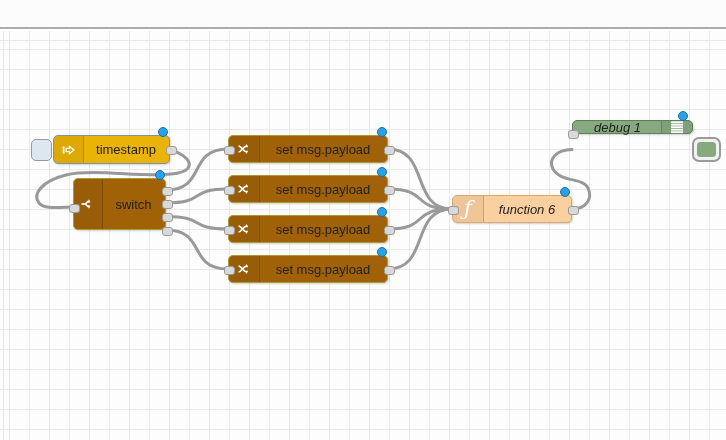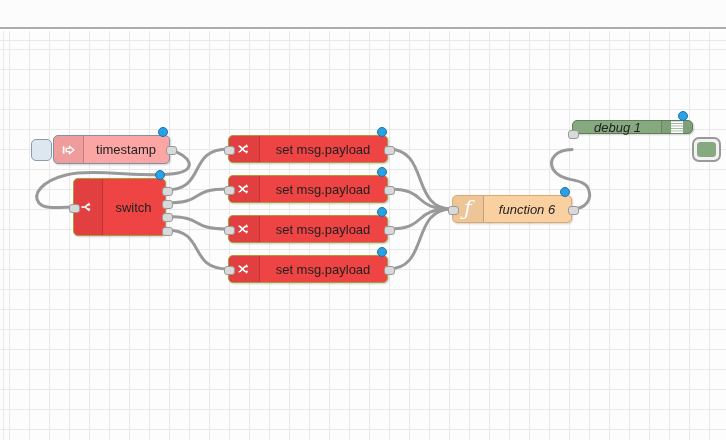--- a/index.html
+++ b/index.html
@@ -19,22 +19,22 @@
       repeating-linear-gradient(180deg,#e9e9e9 0 1px,transparent 1px 20px);
     background-position:9px 0px,0px 18px;
   }
   svg.wires{position:absolute;left:0;top:0;width:726px;height:440px;}
   .wire{stroke:#999999;stroke-width:3;fill:none;stroke-linecap:round;}
 
   .node{
     position:absolute;border-radius:5px;box-sizing:border-box;
     border:1.5px solid;box-shadow:1px 1px 2px rgba(0,0,0,0.18);
   }
-  .n-inject{background:#fca5a5;border-color:#7e93a8;}
-  .n-yellow{background:#ef4444;border-color:#ab9c38;}
+  .n-inject{background:#eab308;border-color:#7e93a8;}
+  .n-yellow{background:#a16207;border-color:#ab9c38;}
   .n-function{background:#fbd0a0;border-color:#dba96e;}
   .n-debug{background:#87a980;border-color:#5f7e58;}
 
   .icon-region{
     position:absolute;top:0;bottom:0;left:0;
     background:rgba(0,0,0,0.05);border-right:1px solid rgba(0,0,0,0.18);
     display:flex;align-items:center;justify-content:center;
     border-radius:4px 0 0 4px;
   }
   .icon-region.right{
@@ -100,21 +100,21 @@
     <svg width="16" height="16" viewBox="0 0 16 16">
       <path d="M2.6,4.4 V11.6" stroke="#fff" stroke-width="1.7" fill="none"></path>
       <path d="M5.2,6.4 H8.4 V4.2 L12.9,8 L8.4,11.8 V9.6 H5.2 Z" fill="none" stroke="#fff" stroke-width="1.3" stroke-linejoin="round"></path>
     </svg>
   </div>
   <div class="nlabel" style="left:29px;right:0">timestamp</div>
   <div class="port" style="left:111.5px;top:10px"></div>
   <div class="changed-dot" style="left:104px;top:-9px"></div>
 </div>
 
-<div class="node n-yellow" style="left:73px;top:178px;width:93px;height:58px">
+<div class="node n-yellow" style="left:73px;top:178px;width:93px;height:52px">
   <div class="icon-region" style="width:28px">
     <svg width="16" height="16" viewBox="0 0 16 16">
       <path d="M1.5,8 H4.5" stroke="#fff" stroke-width="1.7" fill="none"></path>
       <path d="M4.5,8 C6.6,8 6.4,5.9 8.4,5.4" stroke="#fff" stroke-width="1.7" fill="none"></path>
       <path d="M4.5,8 C6.6,8 6.4,10.1 8.4,10.6" stroke="#fff" stroke-width="1.7" fill="none"></path>
       <polygon points="7.3,6.9 10.5,6.2 8.8,3.2" fill="#fff"></polygon>
       <polygon points="7.3,9.1 10.5,9.8 8.8,12.8" fill="#fff"></polygon>
     </svg>
   </div>
   <div class="nlabel" style="left:28px;right:0">switch</div>

